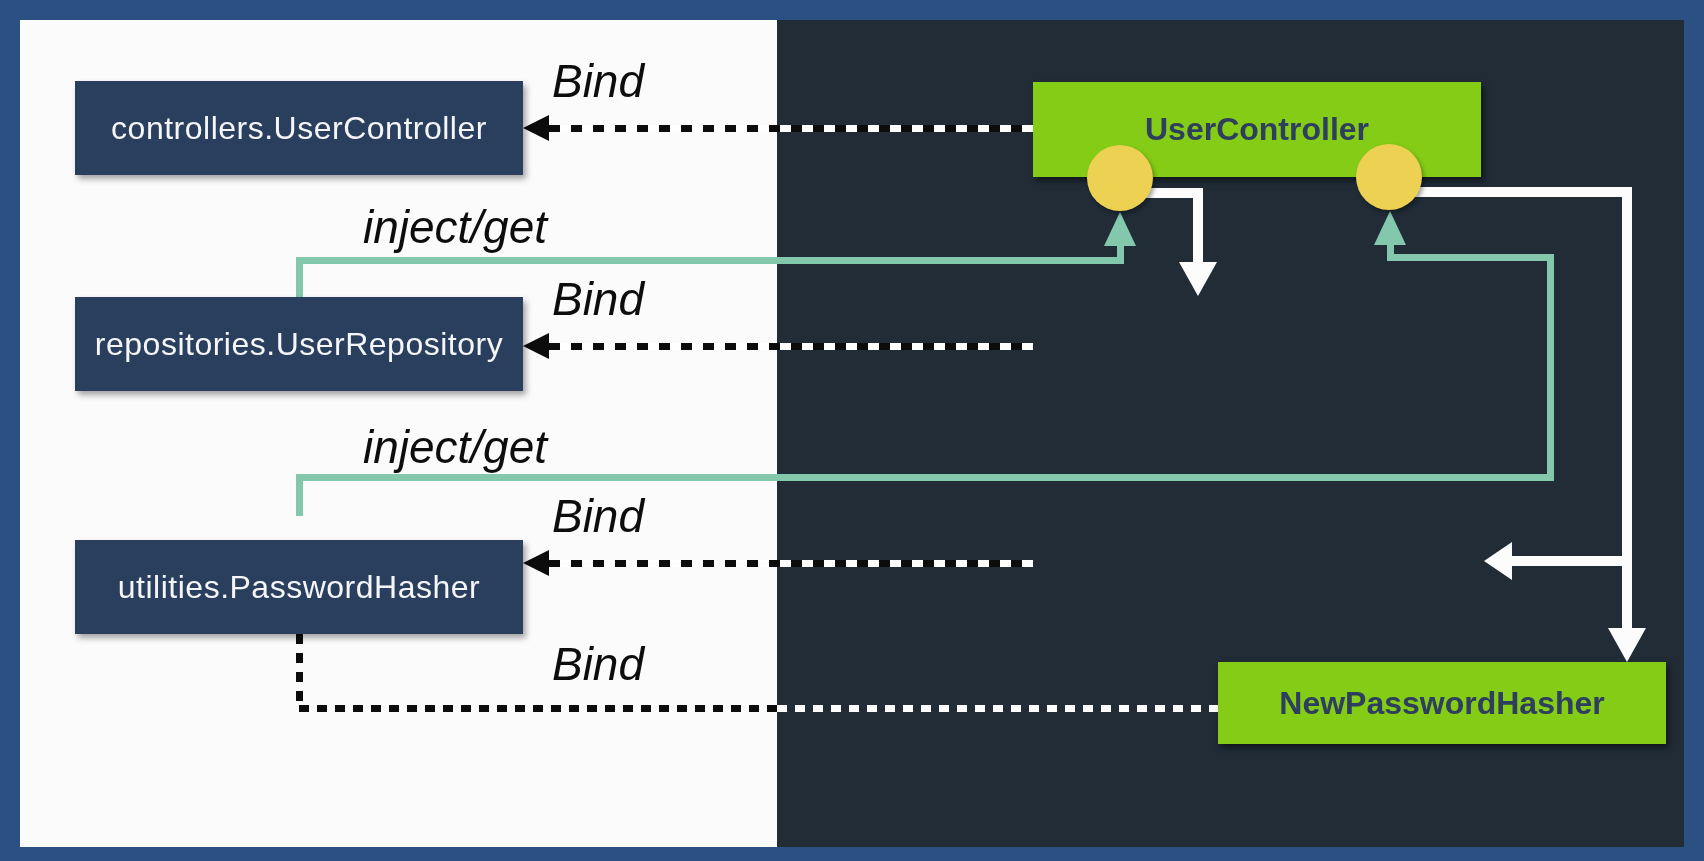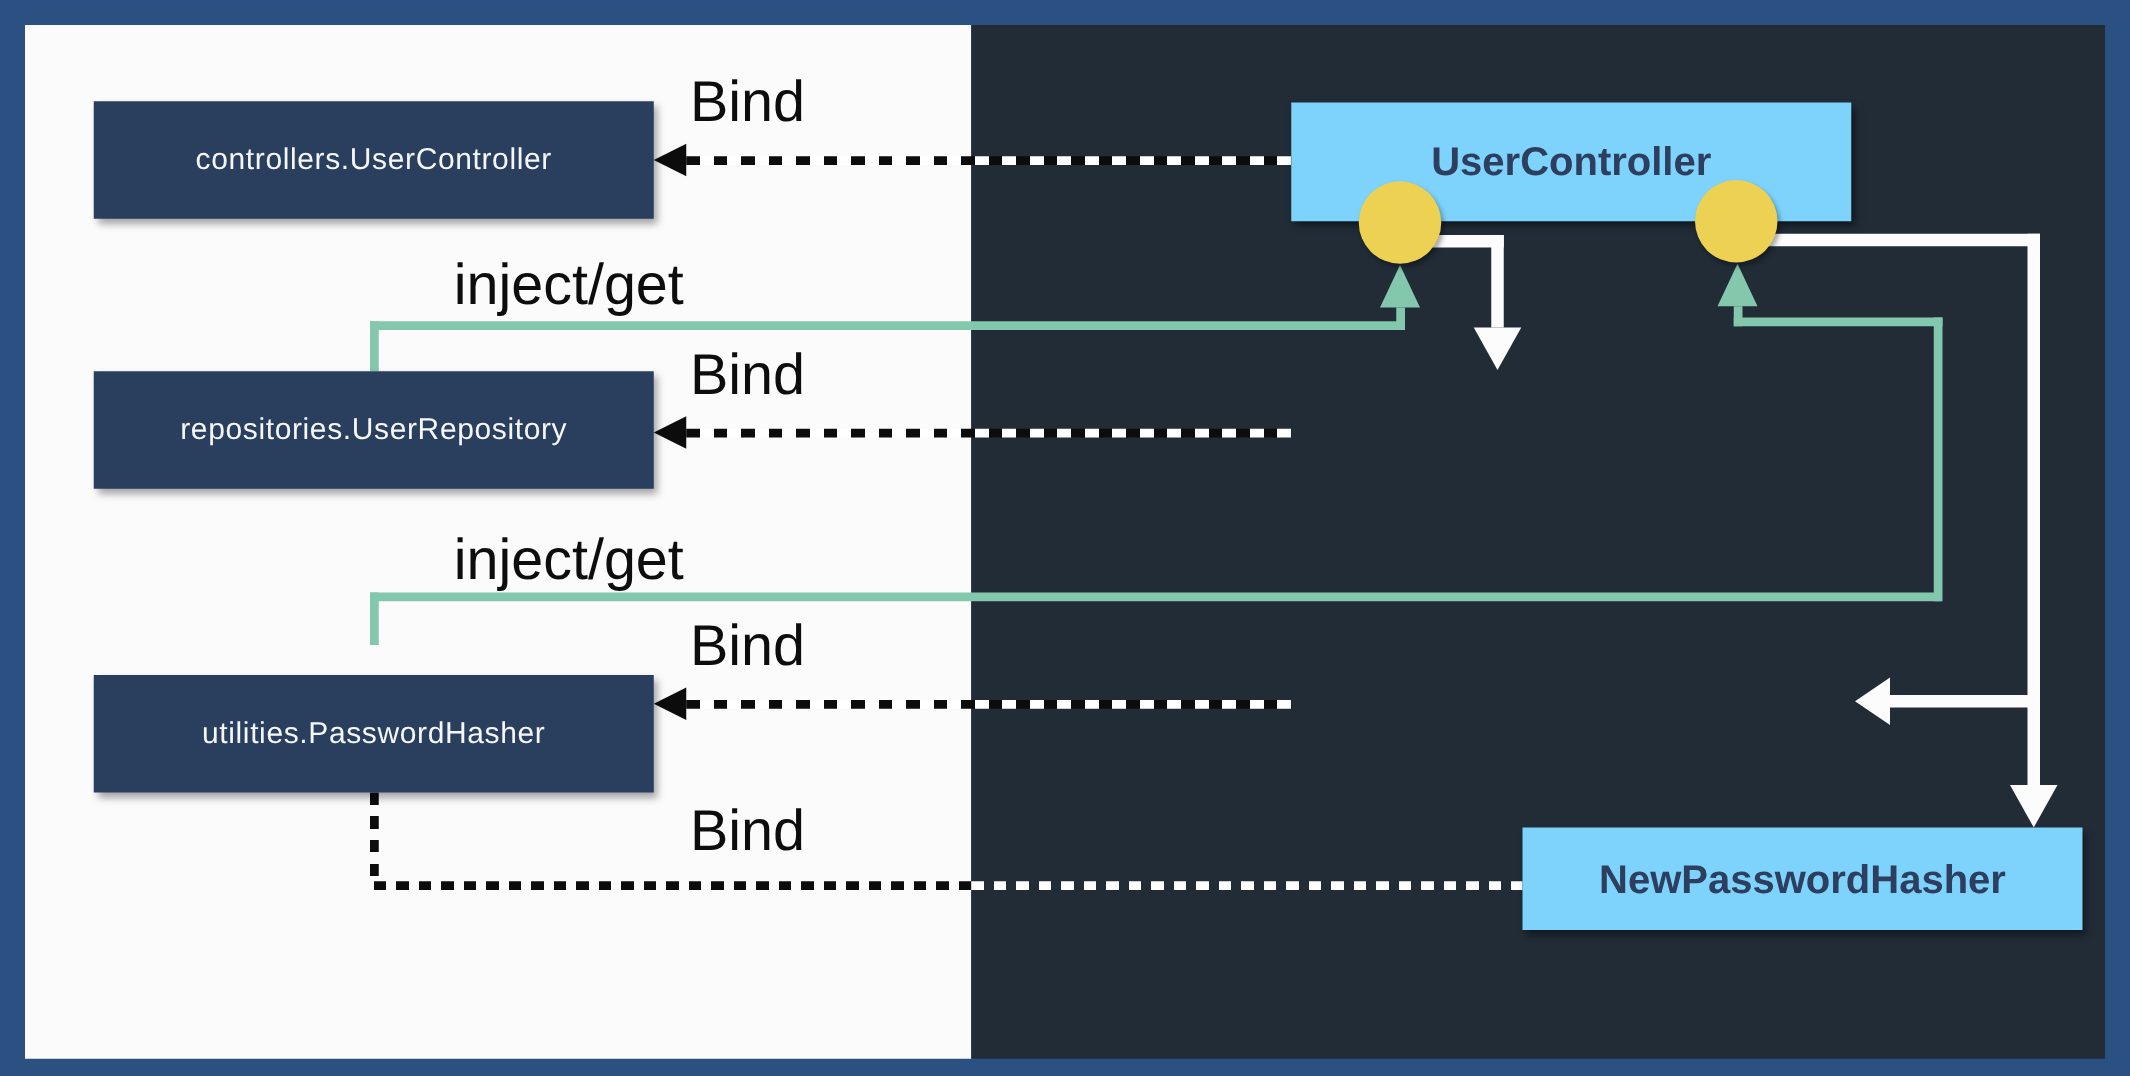--- a/index.html
+++ b/index.html
@@ -10,36 +10,36 @@
   }
   .panel{position:absolute;top:20px;height:827px;}
   .panel-light{left:20px;width:757px;background:#fbfbfc;}
   .panel-dark{left:777px;width:907px;background:#212c37;}
 
   .lbox{
     position:absolute;width:448px;height:94px;background:#2a3e5e;
     box-shadow:3px 4px 6px rgba(0,0,0,.35);
     display:flex;align-items:center;justify-content:center;
   }
-  .lbox span{color:#f4f6f8;font-size:24px;font-weight:300;letter-spacing:.5px;}
+  .lbox span{color:#f4f6f8;font-size:32px;font-weight:300;letter-spacing:.5px;}
   .rbox{
-    position:absolute;width:448px;height:95px;background:#7dd3fc;
+    position:absolute;width:448px;height:95px;background:#84cc16;
     box-shadow:3px 4px 6px rgba(0,0,0,.5);
     display:flex;align-items:center;justify-content:center;
   }
   .rbox span{color:#2d3e5f;font-size:32px;font-weight:bold;}
 
   .circle{
     position:absolute;width:66px;height:66px;border-radius:50%;
     background:#edd152;box-shadow:2px 3px 4px rgba(0,0,0,.35);
   }
 
   .big-label{
     position:absolute;color:#0d0d0d;font-size:46px;font-weight:300;
-    line-height:1;text-align:center;white-space:nowrap;
+    line-height:1;text-align:center;white-space:nowrap;font-style:italic;
   }
 
   
   .dash-rail{
     position:absolute;height:7px;
     background:repeating-linear-gradient(90deg,#0c0c0c 0 11px,#ffffff 11px 22px);
   }
   .dash-black-h{
     position:absolute;height:7px;
     background:repeating-linear-gradient(90deg,#0c0c0c 0 10px,rgba(0,0,0,0) 10px 18px);

